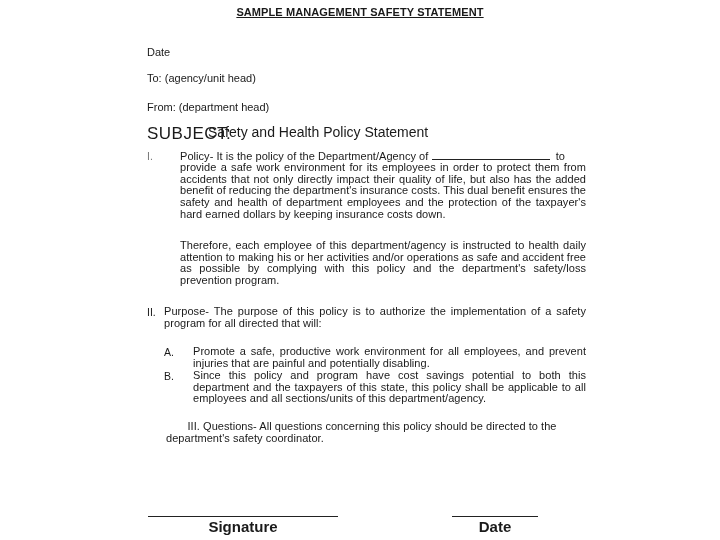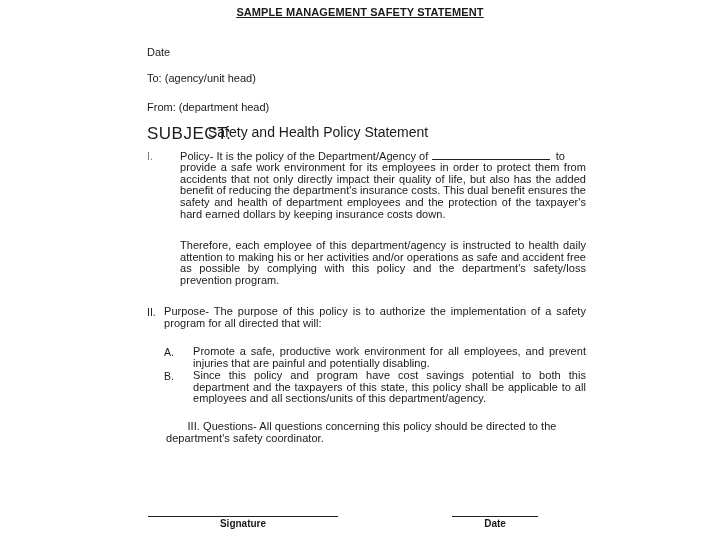--- a/index.html
+++ b/index.html
@@ -14,21 +14,21 @@
   .hdr { position: absolute; left: 147px; font-size: 11px; }
   .subject-label { position: absolute; left: 147px; font-size: 17px; letter-spacing: 0.5px; }
   .subject-value { position: absolute; left: 196px; font-size: 14px; margin-left: 12px; }
   .num { position: absolute; font-size: 10.5px; }
   .para {
     position: absolute; font-size: 11px; line-height: 11.7px; text-align: justify;
     letter-spacing: 0.05px;
   }
   .para.last-left { text-align-last: left; }
   .sigline { position: absolute; height: 1px; background: #222; }
-  .siglabel { position: absolute; font-size: 10px; font-weight: bold; text-align: center; }
+  .siglabel { position: absolute; font-size: 15px; font-weight: bold; text-align: center; }
   .blank { display: inline-block; width: 118px; border-bottom: 1px solid #222; vertical-align: baseline; height: 9px; }
 </style>
 </head>
 <body>
 
 <div>
 
   <div class="title">SAMPLE MANAGEMENT SAFETY STATEMENT</div>
 
   <div class="hdr" style="top:46px;">Date</div>

